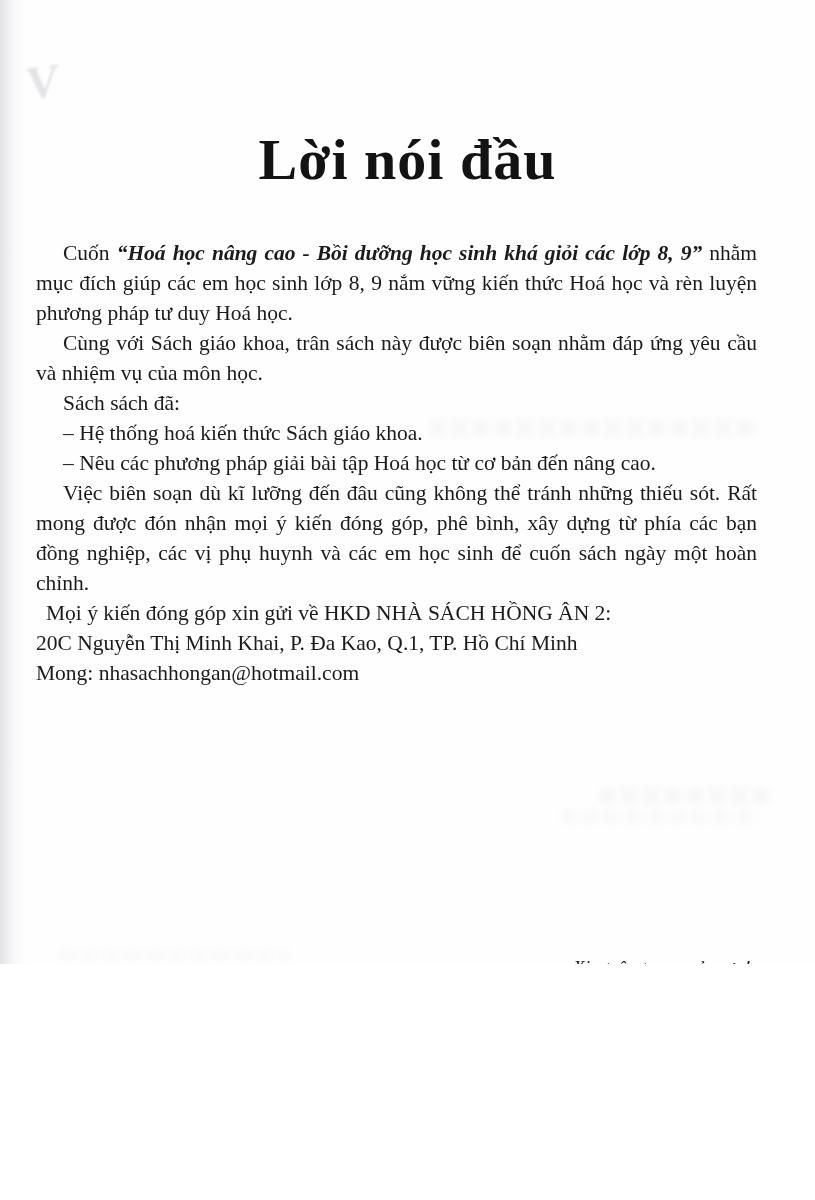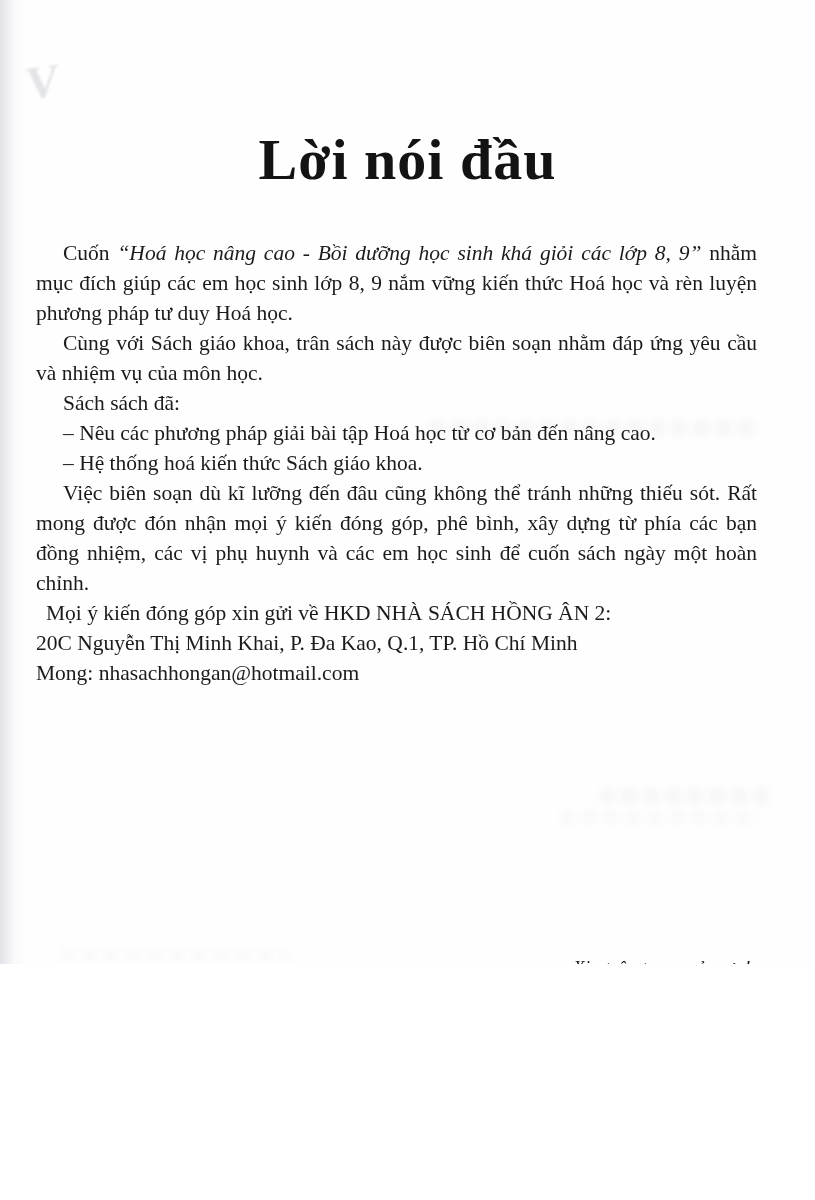--- a/index.html
+++ b/index.html
@@ -75,21 +75,21 @@
   .list-line {
     text-indent: 27px;
   }
   .contact-line {
     text-indent: 10px;
   }
   .center-line {
     text-align: left;
   }
   .bold-italic {
-    font-weight: 400;
+    font-weight: 700;
     font-style: italic;
   }
   .signature {
     position: absolute;
     right: 64px;
     top: 948px;
     text-align: right;
     font-size: 18px;
     line-height: 40px;
   }
@@ -122,23 +122,23 @@
   <div class="bleed bleed-2"></div>
   <div class="bleed bleed-3"></div>
   <div class="bleed bleed-4"></div>
 
   <h1 class="page-title">Lời nói đầu</h1>
 
   <div class="page-body">
       <p class="para"><span>Cuốn </span><span class="bold-italic">“Hoá học nâng cao - Bồi dưỡng học sinh khá giỏi các lớp 8, 9”</span><span> nhằm mục đích giúp các em học sinh lớp 8, 9 nắm vững kiến thức Hoá học và rèn luyện phương pháp tư duy Hoá học.</span></p>
       <p class="para">Cùng với Sách giáo khoa, trân sách này được biên soạn nhằm đáp ứng yêu cầu và nhiệm vụ của môn học.</p>
       <p class="para">Sách sách đã:</p>
+      <p class="list-line">– Hệ thống hoá kiến thức Sách giáo khoa.</p>
       <p class="list-line">– Nêu các phương pháp giải bài tập Hoá học từ cơ bản đến nâng cao.</p>
-      <p class="list-line">– Hệ thống hoá kiến thức Sách giáo khoa.</p>
-      <p class="para">Việc biên soạn dù kĩ lưỡng đến đâu cũng không thể tránh những thiếu sót. Rất mong được đón nhận mọi ý kiến đóng góp, phê bình, xây dựng từ phía các bạn đồng nhiệm, các vị phụ huynh và các em học sinh để cuốn sách ngày một hoàn chỉnh.</p>
+      <p class="para">Việc biên soạn dù kĩ lưỡng đến đâu cũng không thể tránh những thiếu sót. Rất mong được đón nhận mọi ý kiến đóng góp, phê bình, xây dựng từ phía các bạn đồng nghiệp, các vị phụ huynh và các em học sinh để cuốn sách ngày một hoàn chỉnh.</p>
       <p class="contact-line">Mọi ý kiến đóng góp xin gửi về HKD NHÀ SÁCH HỒNG ÂN 2:</p>
       <p class="center-line">20C Nguyễn Thị Minh Khai, P. Đa Kao, Q.1, TP. Hồ Chí Minh</p>
       <p class="center-line">Mong: nhasachhongan@hotmail.com</p>
     </div>
 
   <div class="signature">
     <div class="thanks">Xin trân trọng cảm ơn!</div>
     <div class="author">Tác giả</div>
   </div>
 

